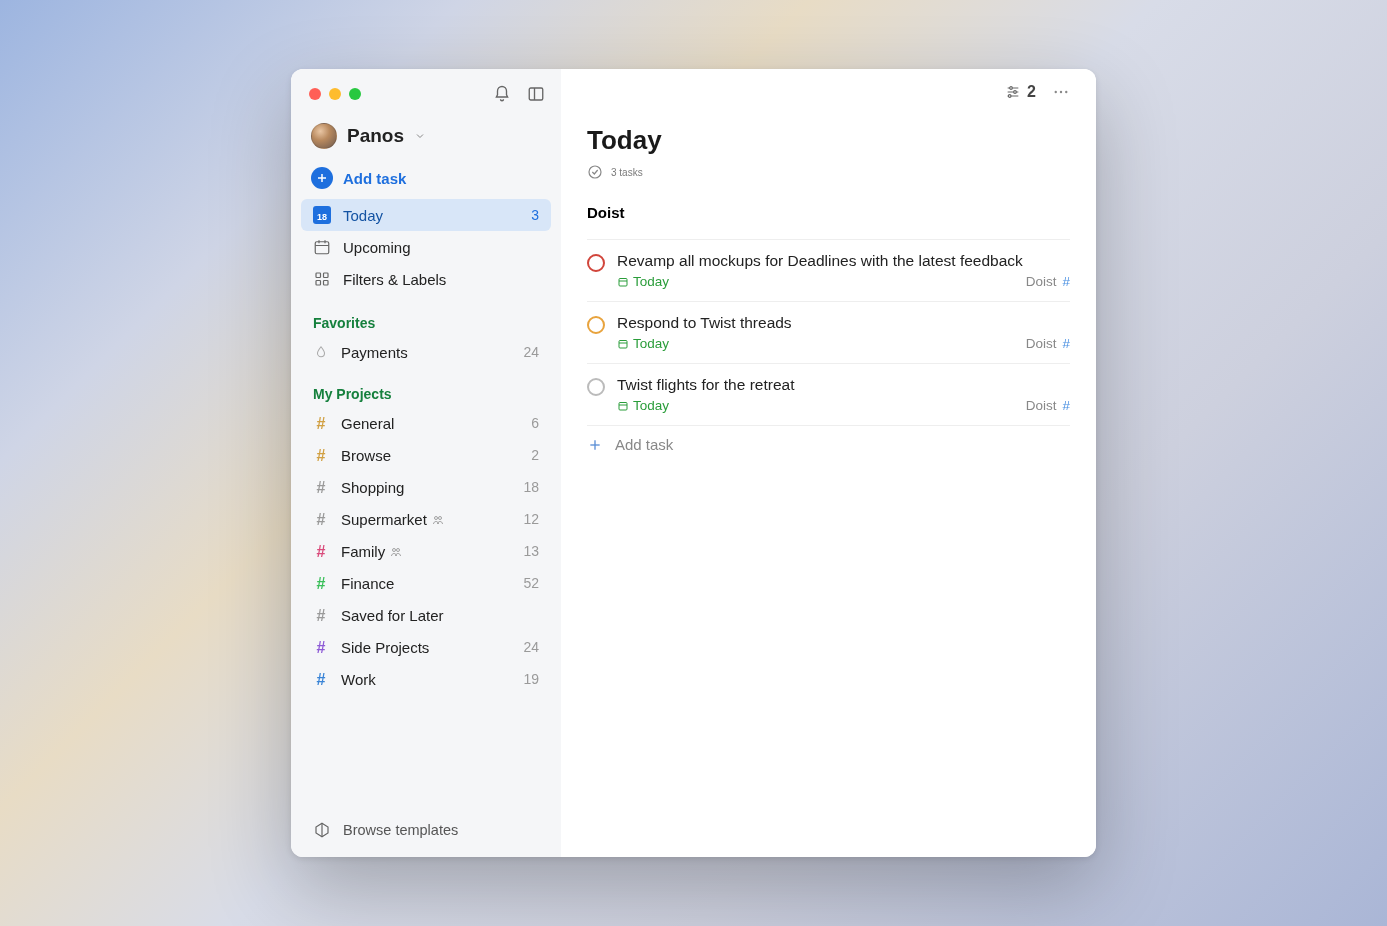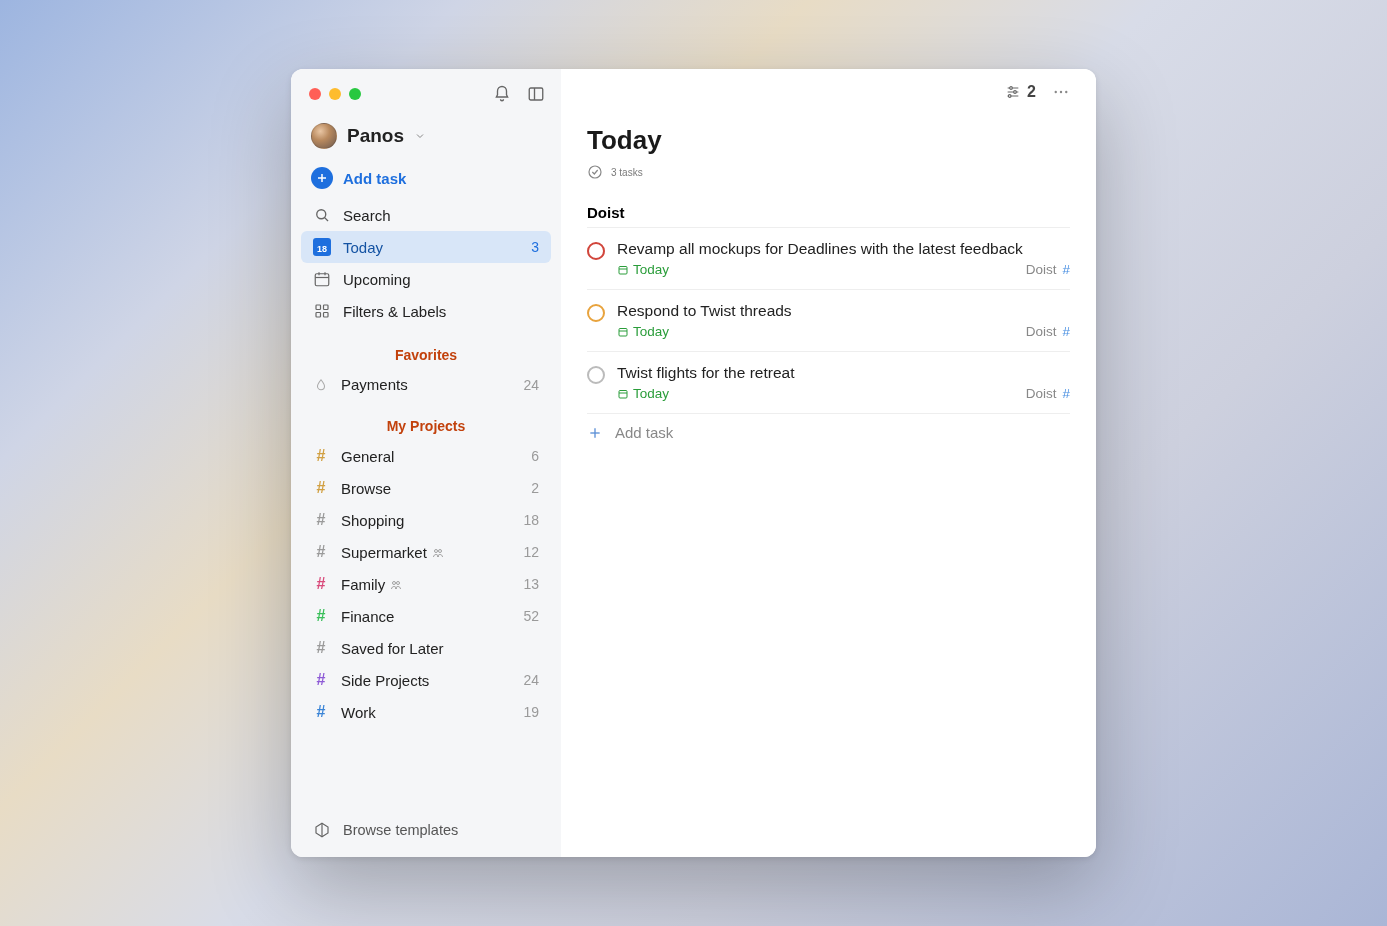--- a/index.html
+++ b/index.html
@@ -63,24 +63,24 @@
   .nav-item {
     display:flex; align-items:center; gap:12px;
     padding:7px 12px; border-radius:6px;
     cursor:pointer; font-size:15px; color:#222;
   }
   .nav-item.active { background:#d8e6f8; color:#1453a3;}
   .nav-item .count { margin-left:auto; color:#8a8a8a; font-size:14px;}
   .nav-item.active .count { color:#1e6fde; }
   .section-header {
     padding:18px 22px 6px 22px;
-    color:#c2410c; font-weight:600; font-size:14px;text-align:center;
+    color:#15803d; font-weight:600; font-size:14px;
   }
   .proj-item {
-    display:flex; align-items:center; gap:12px;
+    display:flex; gap:12px;
     padding:7px 22px; font-size:15px; cursor:pointer; color:#222;
   }
   .proj-item .count{ margin-left:auto; color:#9a9a9a; font-size:14px;}
   .hash { font-weight:700; font-size:16px; width:16px; text-align:center;}
   .drop-icon { width:16px; height:16px; display:flex; align-items:center; justify-content:center;}
   .browse-row {
     display:flex; align-items:center; gap:12px;
     padding:18px 22px 6px 22px; color:#555; font-size:14.5px; cursor:pointer;
     margin-top:auto;
     text-align:center;
@@ -97,21 +97,21 @@
     color:#777;
   }
   .filter-pill { display:flex; align-items:center; gap:6px; cursor:pointer;}
   .page-title { font-size:26px; font-weight:700; margin-top:24px; color:#1a1a1a;}
   .subline { display:flex; align-items:center; gap:8px; color:#7a7a7a; margin-top:8px; font-size:10px;}
   .group-header { font-weight:700; margin-top:24px; font-size:15px;}
   .task {
     display:flex; gap:12px; padding:12px 0;
     border-top:1px solid #eee;
   }
-  .task:first-of-type { margin-top:6px;}
+  .task:first-of-type { margin-top:18px;}
   .task-check {
     width:18px; height:18px; border-radius:50%; border:2px solid #bbb; flex-shrink:0; margin-top:2px;
   }
   .task-check.p1 { border-color:#d1453b;}
   .task-check.p2 { border-color:#e8a33d;}
   .task-body { flex:1; }
   .task-title { font-size:15.5px; color:#222;}
   .task-meta {
     display:flex; align-items:center; gap:6px; margin-top:4px; font-size:13.5px;
   }
@@ -170,29 +170,20 @@
       <div class="add-task-circle">
         <svg width="12" height="12" viewBox="0 0 24 24" stroke="#fff" stroke-width="3">
             <line x1="12" y1="4" x2="12" y2="20"></line>
             <line x1="4" y1="12" x2="20" y2="12"></line>
           </svg>
       </div>
       <span>Add task</span>
     </div>
 
     <div class="nav-list">
-      <div class="nav-item">
-        <span>
-            <svg width="18" height="18" viewBox="0 0 24 24" fill="none" stroke="#666" stroke-width="1.8">
-              <circle cx="11" cy="11" r="6"></circle>
-              <line x1="20" y1="20" x2="15.5" y2="15.5"></line>
-            </svg>
-          </span>
-        <span>Search</span>
-      </div>
       <div class="nav-item active">
         <span class="small-cal">
             <span>18</span>
           </span>
         <span>Today</span>
         <span class="count">3</span>
       </div>
       <div class="nav-item">
         <span>
             <svg width="18" height="18" viewBox="0 0 24 24" fill="none" stroke="#666" stroke-width="1.6">

